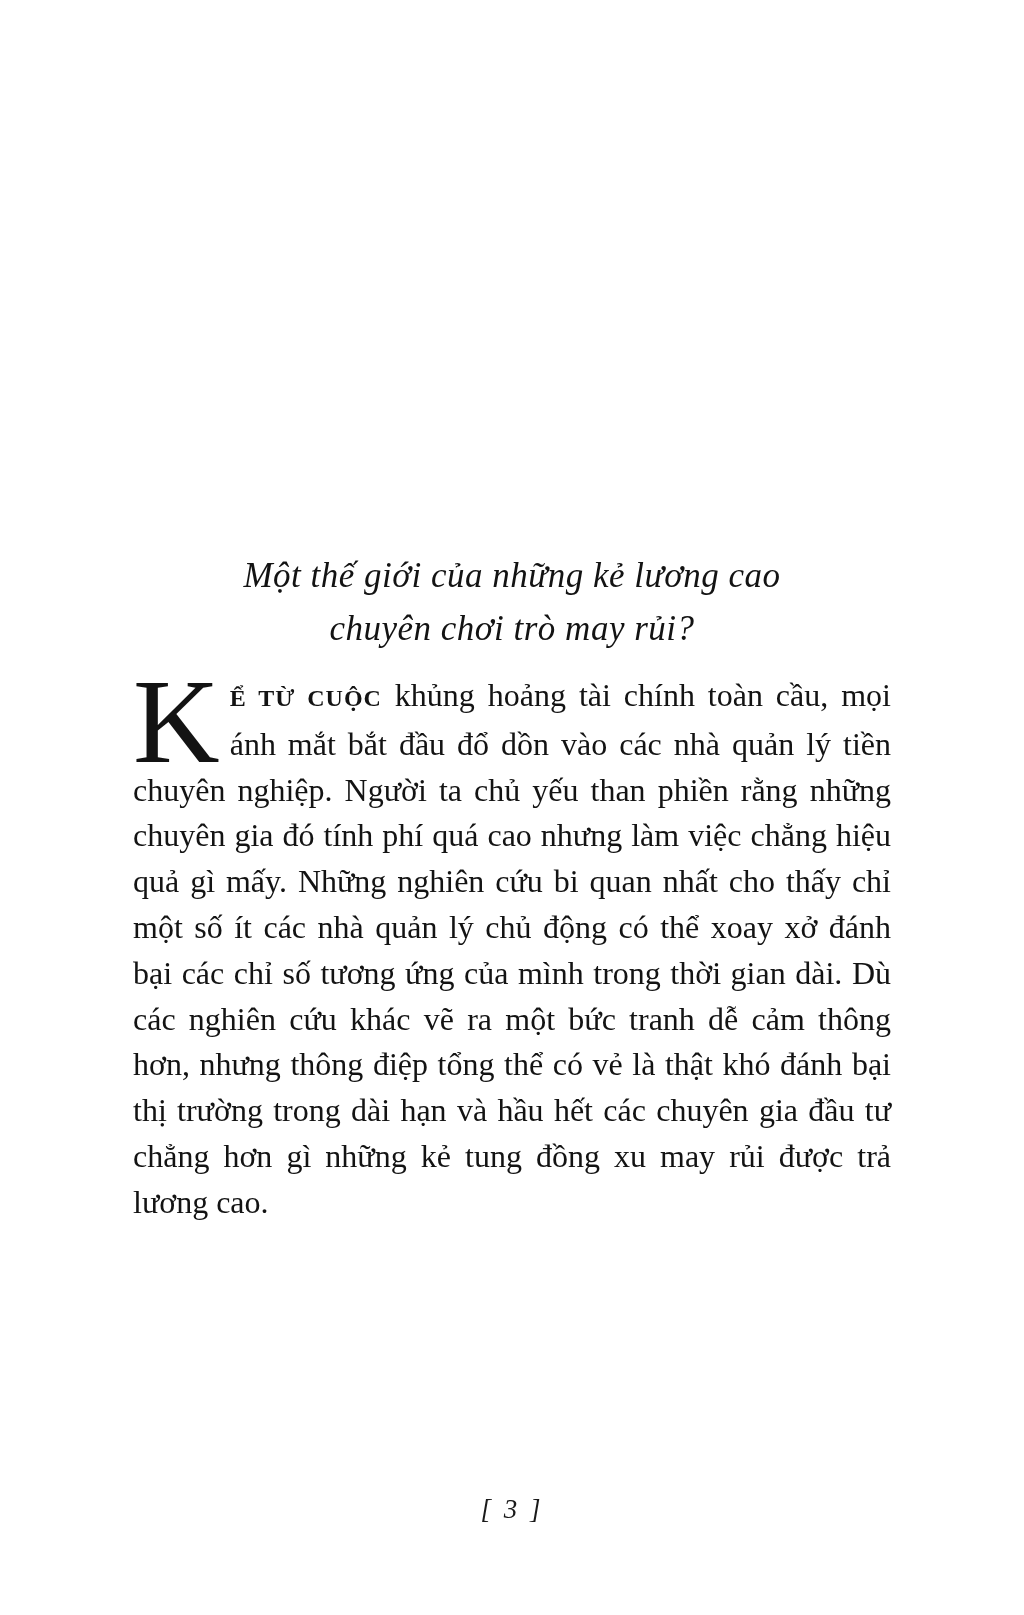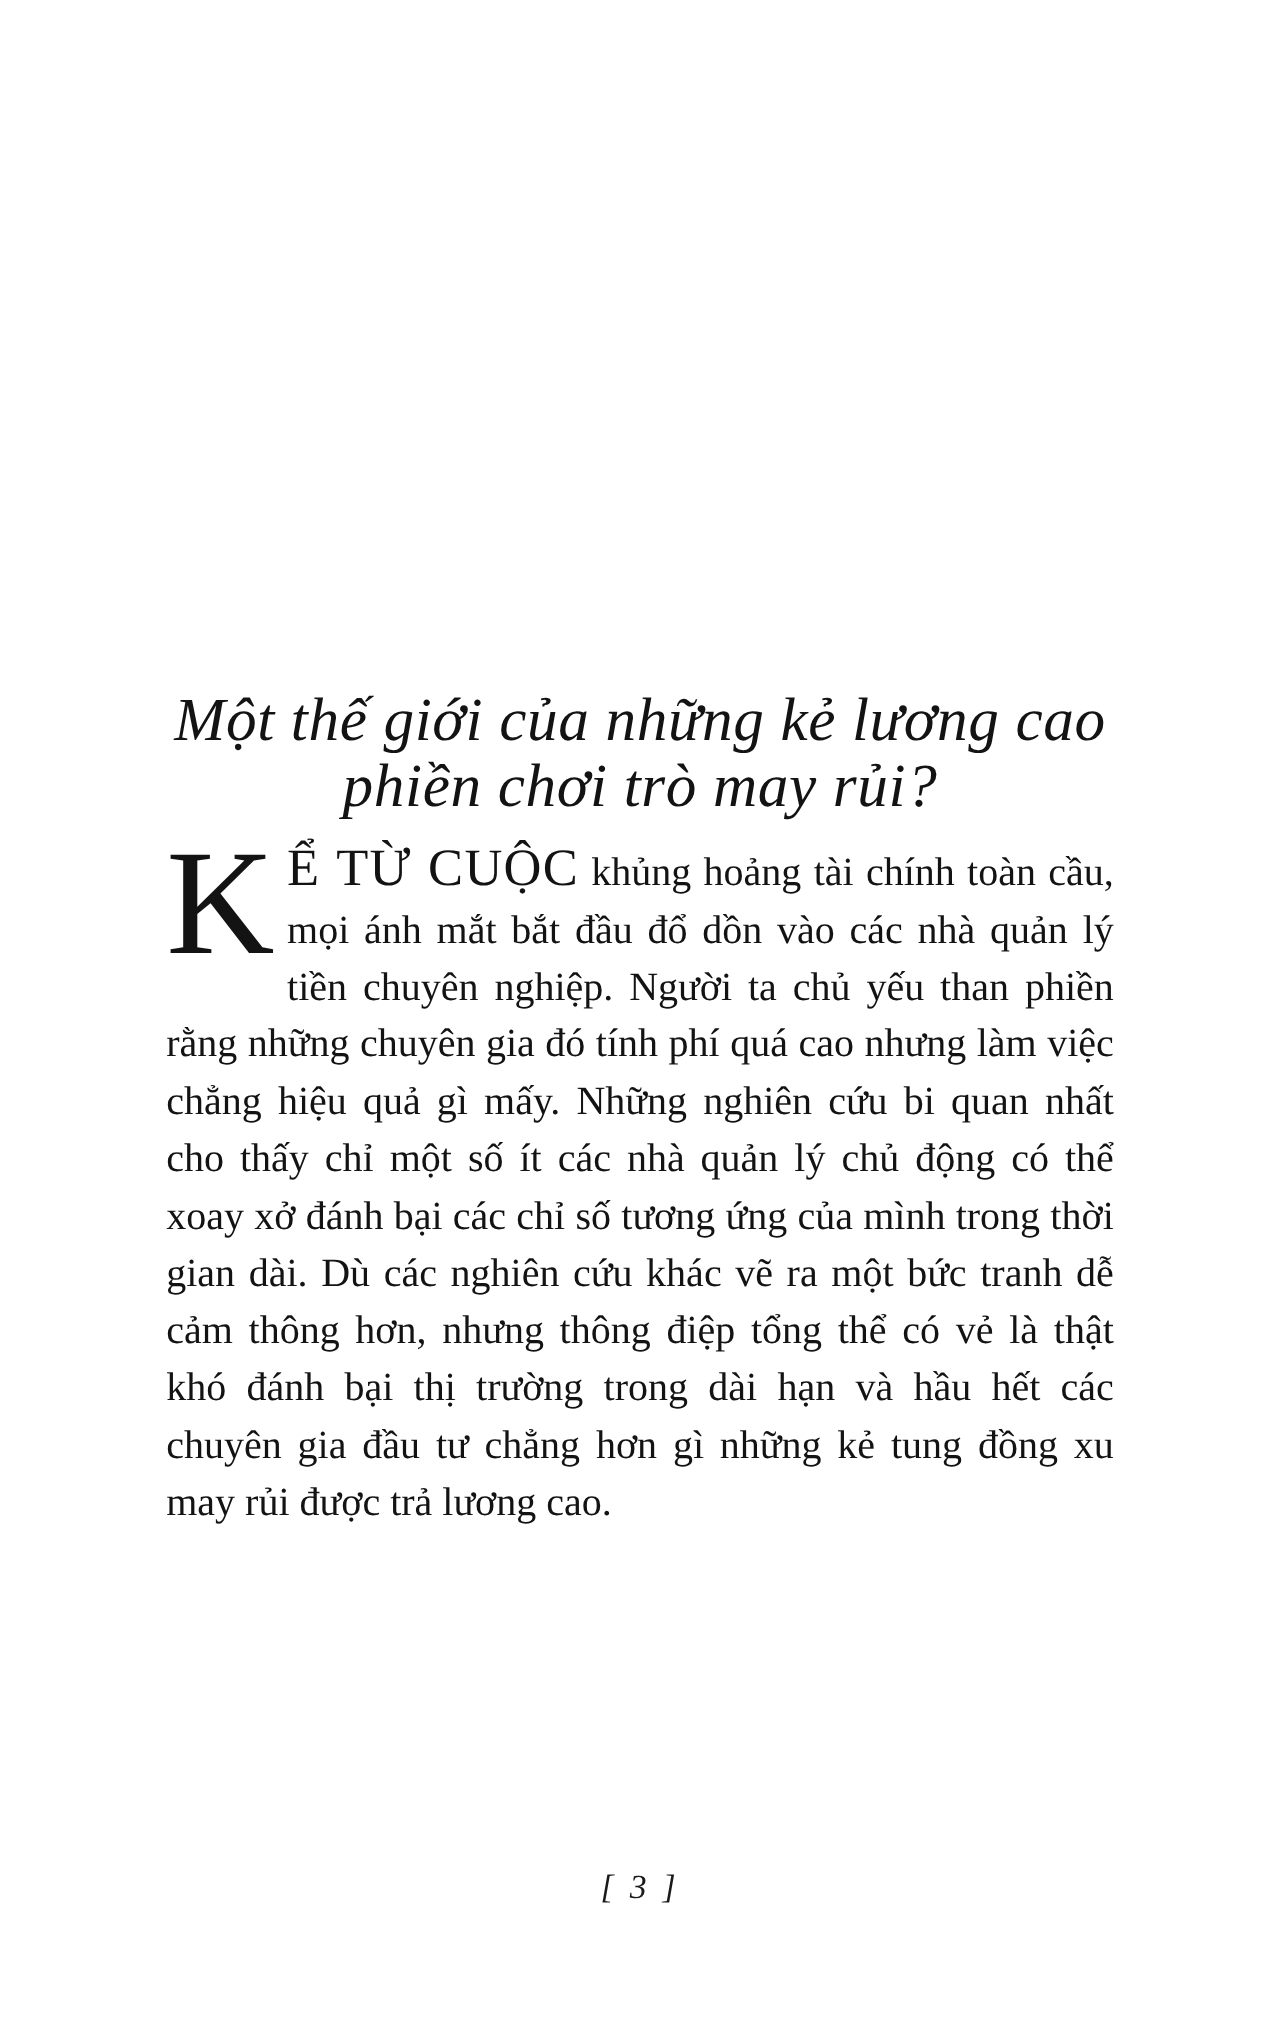--- a/index.html
+++ b/index.html
@@ -17,21 +17,21 @@
     overflow: hidden;
   }
   .content {
     position: absolute;
     left: 133px;
     top: 549px;
     width: 758px;
   }
   .chapter-heading {
     margin: 0 0 18px 0;
-    font-size: 49px;
+    font-size: 35px;
     line-height: 53px;
     font-style: italic;
     font-weight: normal;
     text-align: center;
     letter-spacing: 0.5px;
   }
   .h-line { display: block; }
   .para {
     margin: 0;
     font-size: 32px;
@@ -40,22 +40,23 @@
     text-justify: inter-word;
   }
   .dropcap {
     float: left;
     font-size: 120px;
     line-height: 90px;
     height: 90px;
     margin: 4px 10px 0 0;
   }
   .leadin {
-    font-size: 42px;
+    font-size: 24px;
     letter-spacing: 1px;
+    font-weight: bold;
   }
   .para-indent {
     text-indent: 45px;
   }
   .folio {
     position: absolute;
     top: 1494px;
     left: 0;
     width: 100%;
     text-align: center;
@@ -65,21 +66,21 @@
     color: #1a1a1a;
   }
 </style>
 </head>
 <body>
 
 <div class="page">
   <div class="content">
     <h1 class="chapter-heading">
       <span class="h-line">Một thế giới của những kẻ lương cao</span>
-      <span class="h-line">phiền chơi trò may rủi?</span>
+      <span class="h-line">chuyên chơi trò may rủi?</span>
     </h1>
 
     <p class="para">
       <span class="dropcap">K</span>
       <span class="leadin">Ể TỪ CUỘC</span>
       <span> khủng hoảng tài chính toàn cầu, mọi ánh mắt bắt đầu đổ dồn vào các nhà quản lý tiền chuyên nghiệp. Người ta chủ yếu than phiền rằng những chuyên gia đó tính phí quá cao nhưng làm việc chẳng hiệu quả gì mấy. Những nghiên cứu bi quan nhất cho thấy chỉ một số ít các nhà quản lý chủ động có thể xoay xở đánh bại các chỉ số tương ứng của mình trong thời gian dài. Dù các nghiên cứu khác vẽ ra một bức tranh dễ cảm thông hơn, nhưng thông điệp tổng thể có vẻ là thật khó đánh bại thị trường trong dài hạn và hầu hết các chuyên gia đầu tư chẳng hơn gì những kẻ tung đồng xu may rủi được trả lương cao.</span>
     </p>
 
   </div>
 

